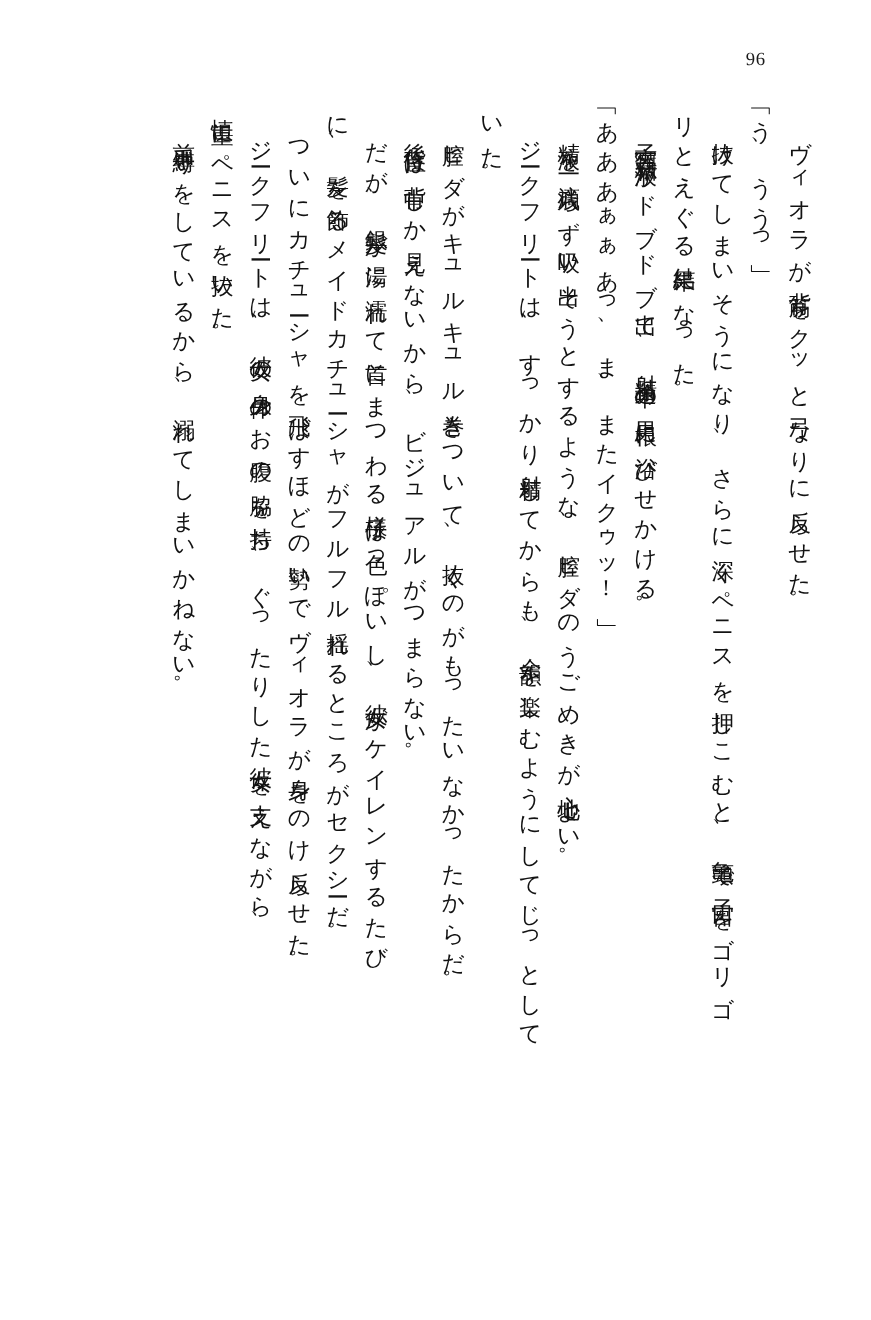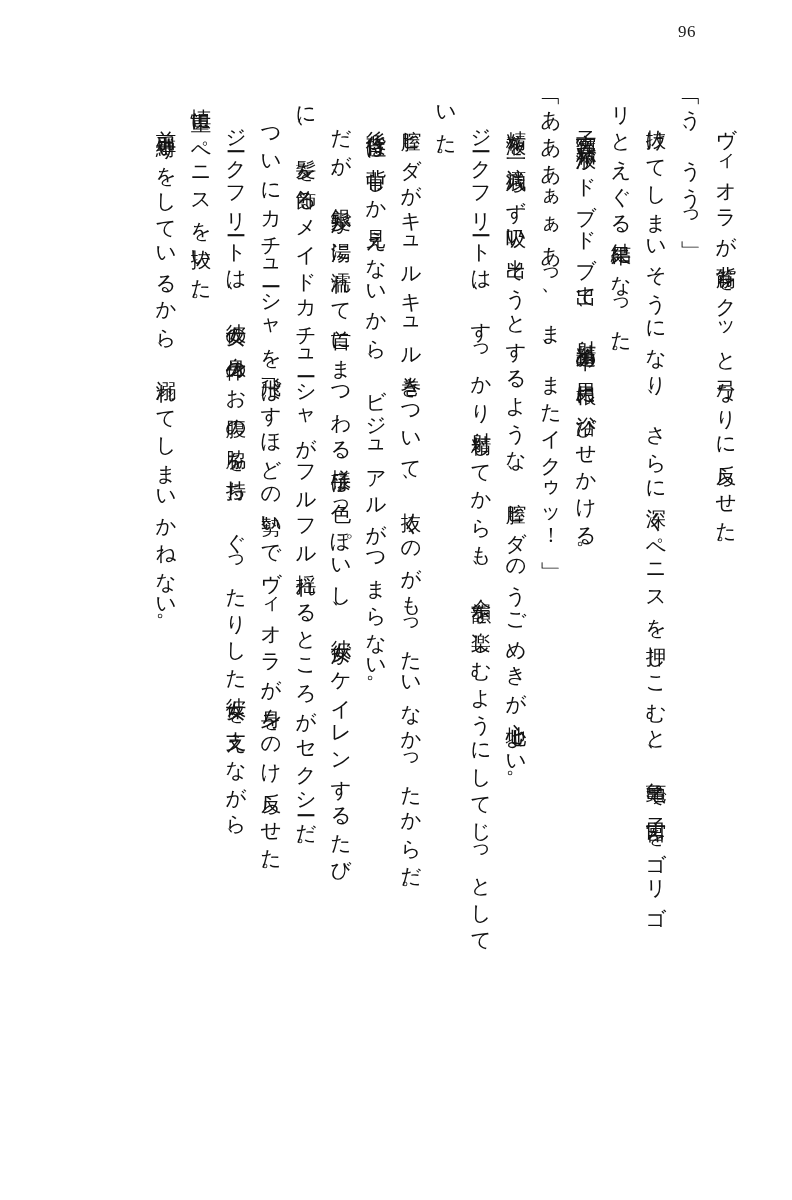--- a/index.html
+++ b/index.html
@@ -16,21 +16,21 @@
   }
   .page {
     position: relative;
     width: 792px;
     height: 1200px;
     background: #ffffff;
     box-sizing: border-box;
   }
   .page-number {
     position: absolute;
-    top: 22px;
+    top: 44px;
     right: 96px;
     font-size: 17px;
     letter-spacing: 0.5px;
     color: #1a1a1a;
     font-family: "Liberation Serif", "DejaVu Serif", serif;
   }
   .text-body {
     position: absolute;
     top: 92px;
     left: 54px;

